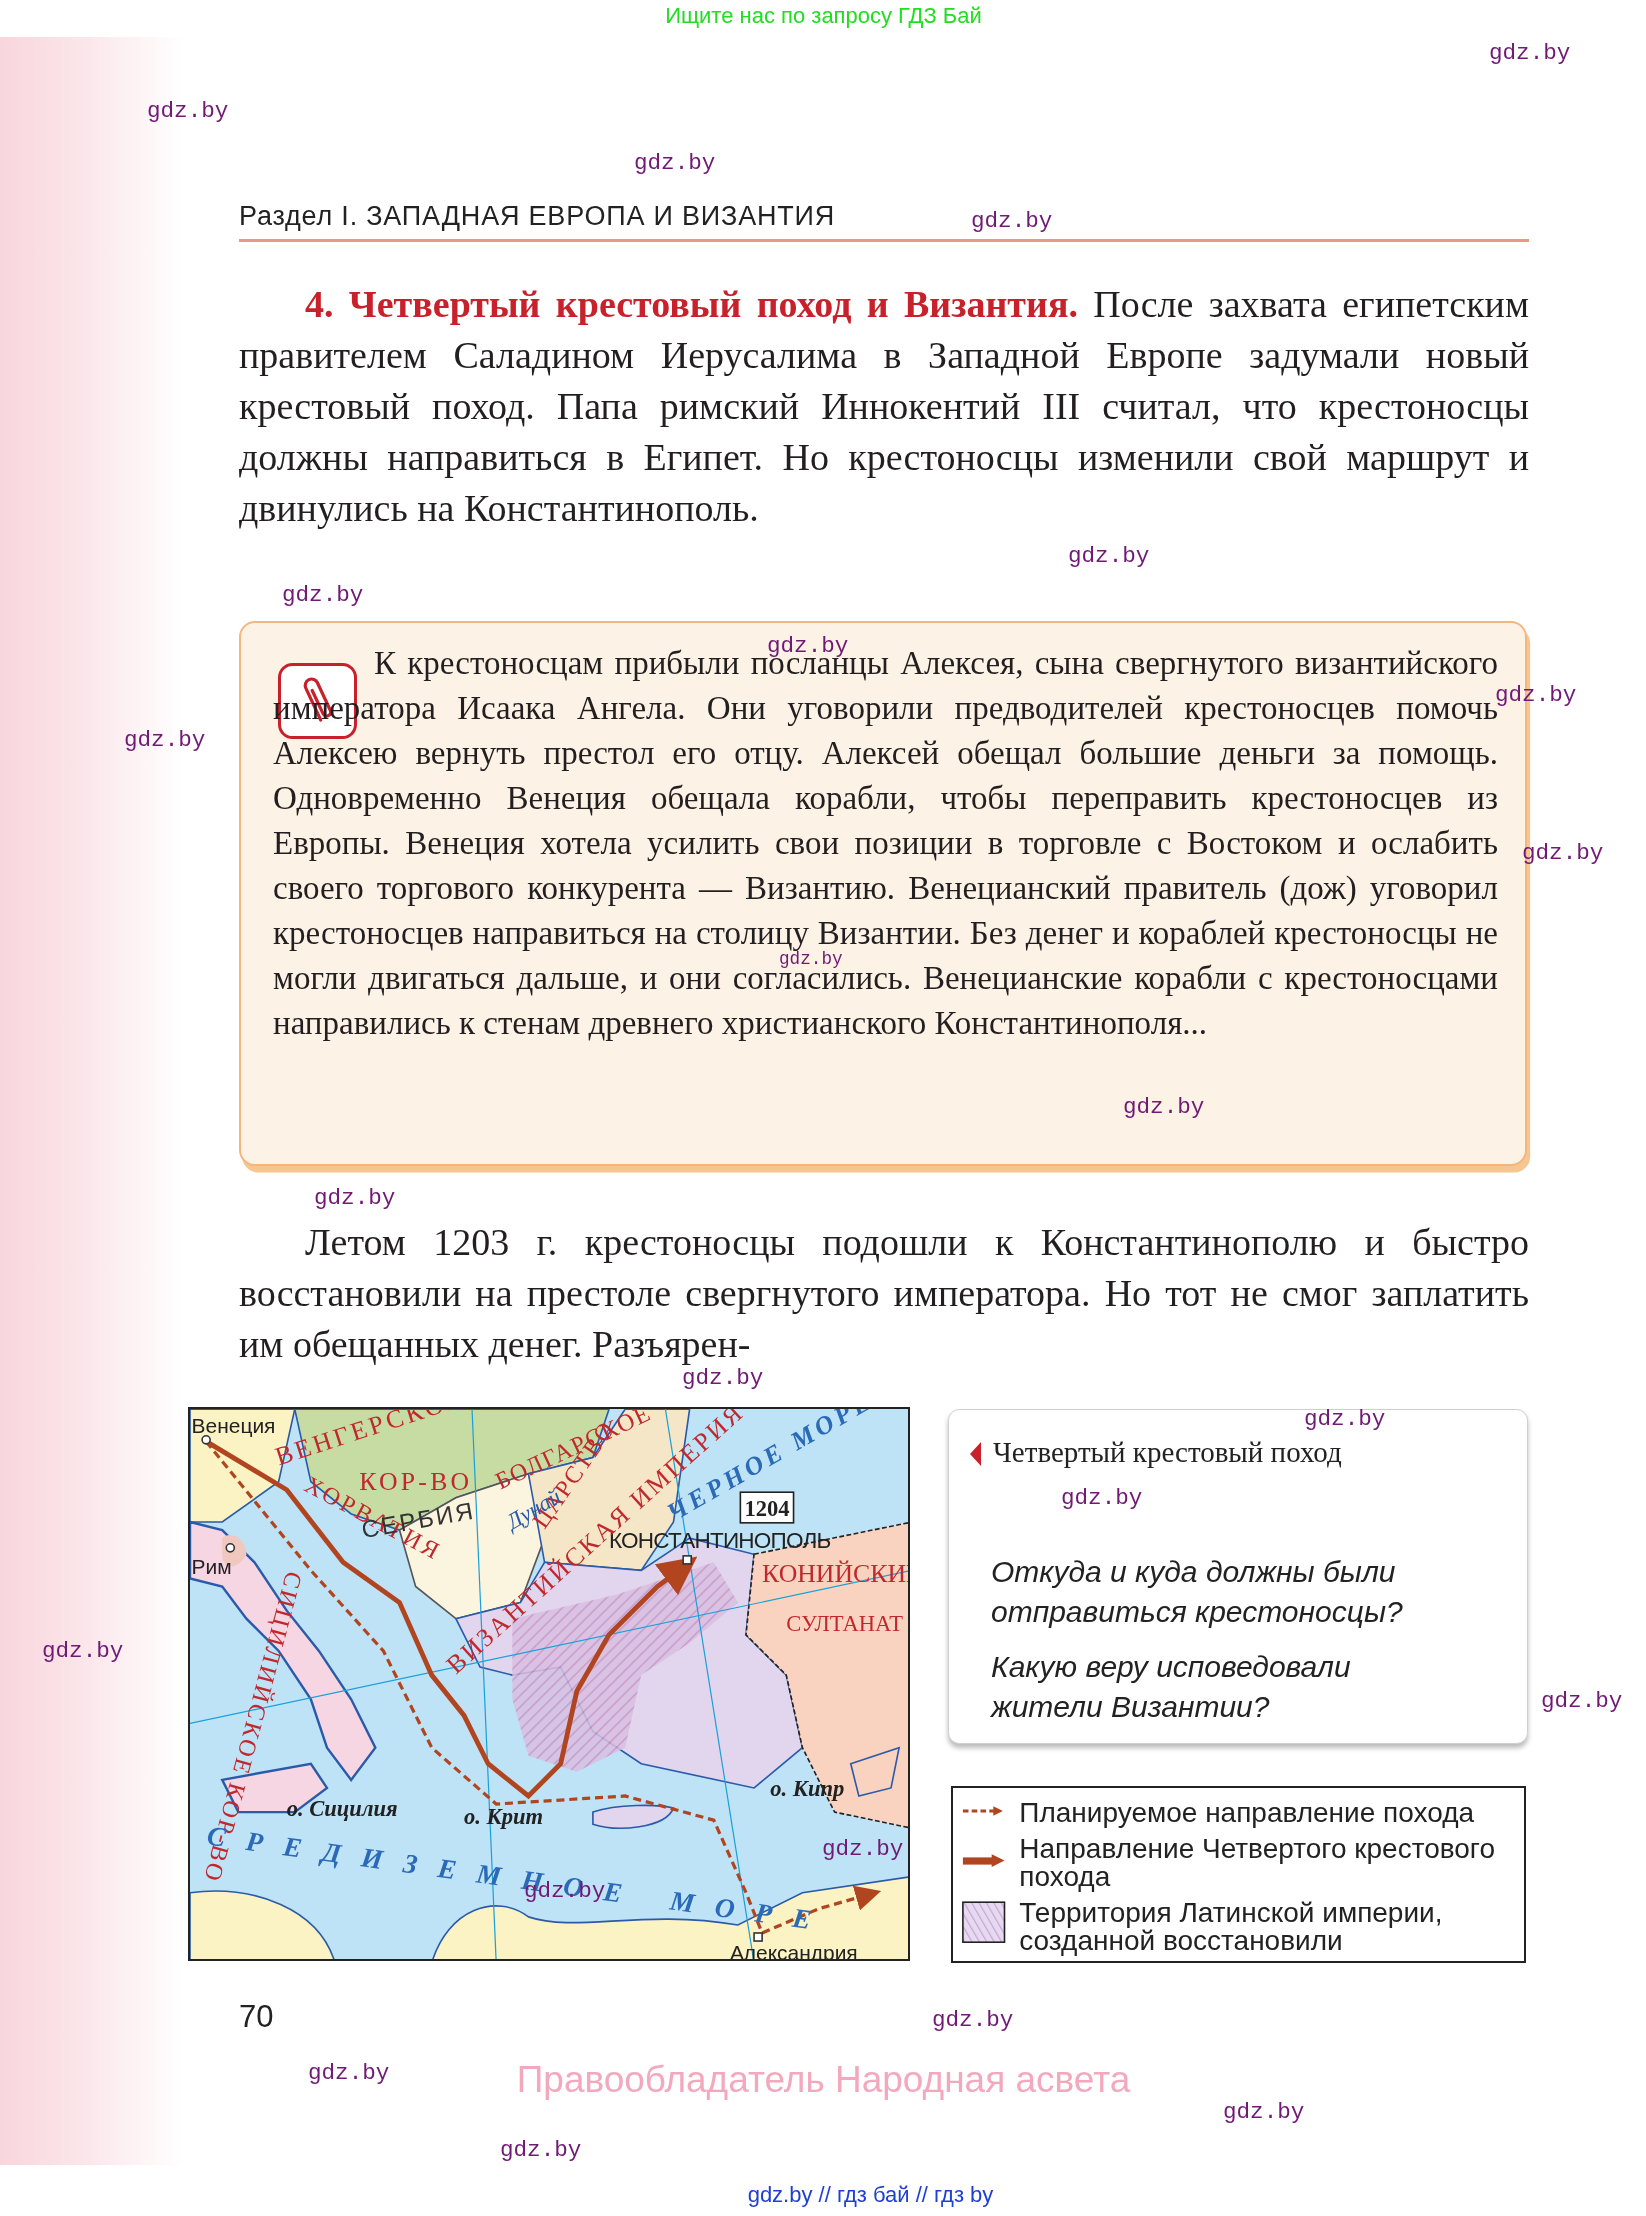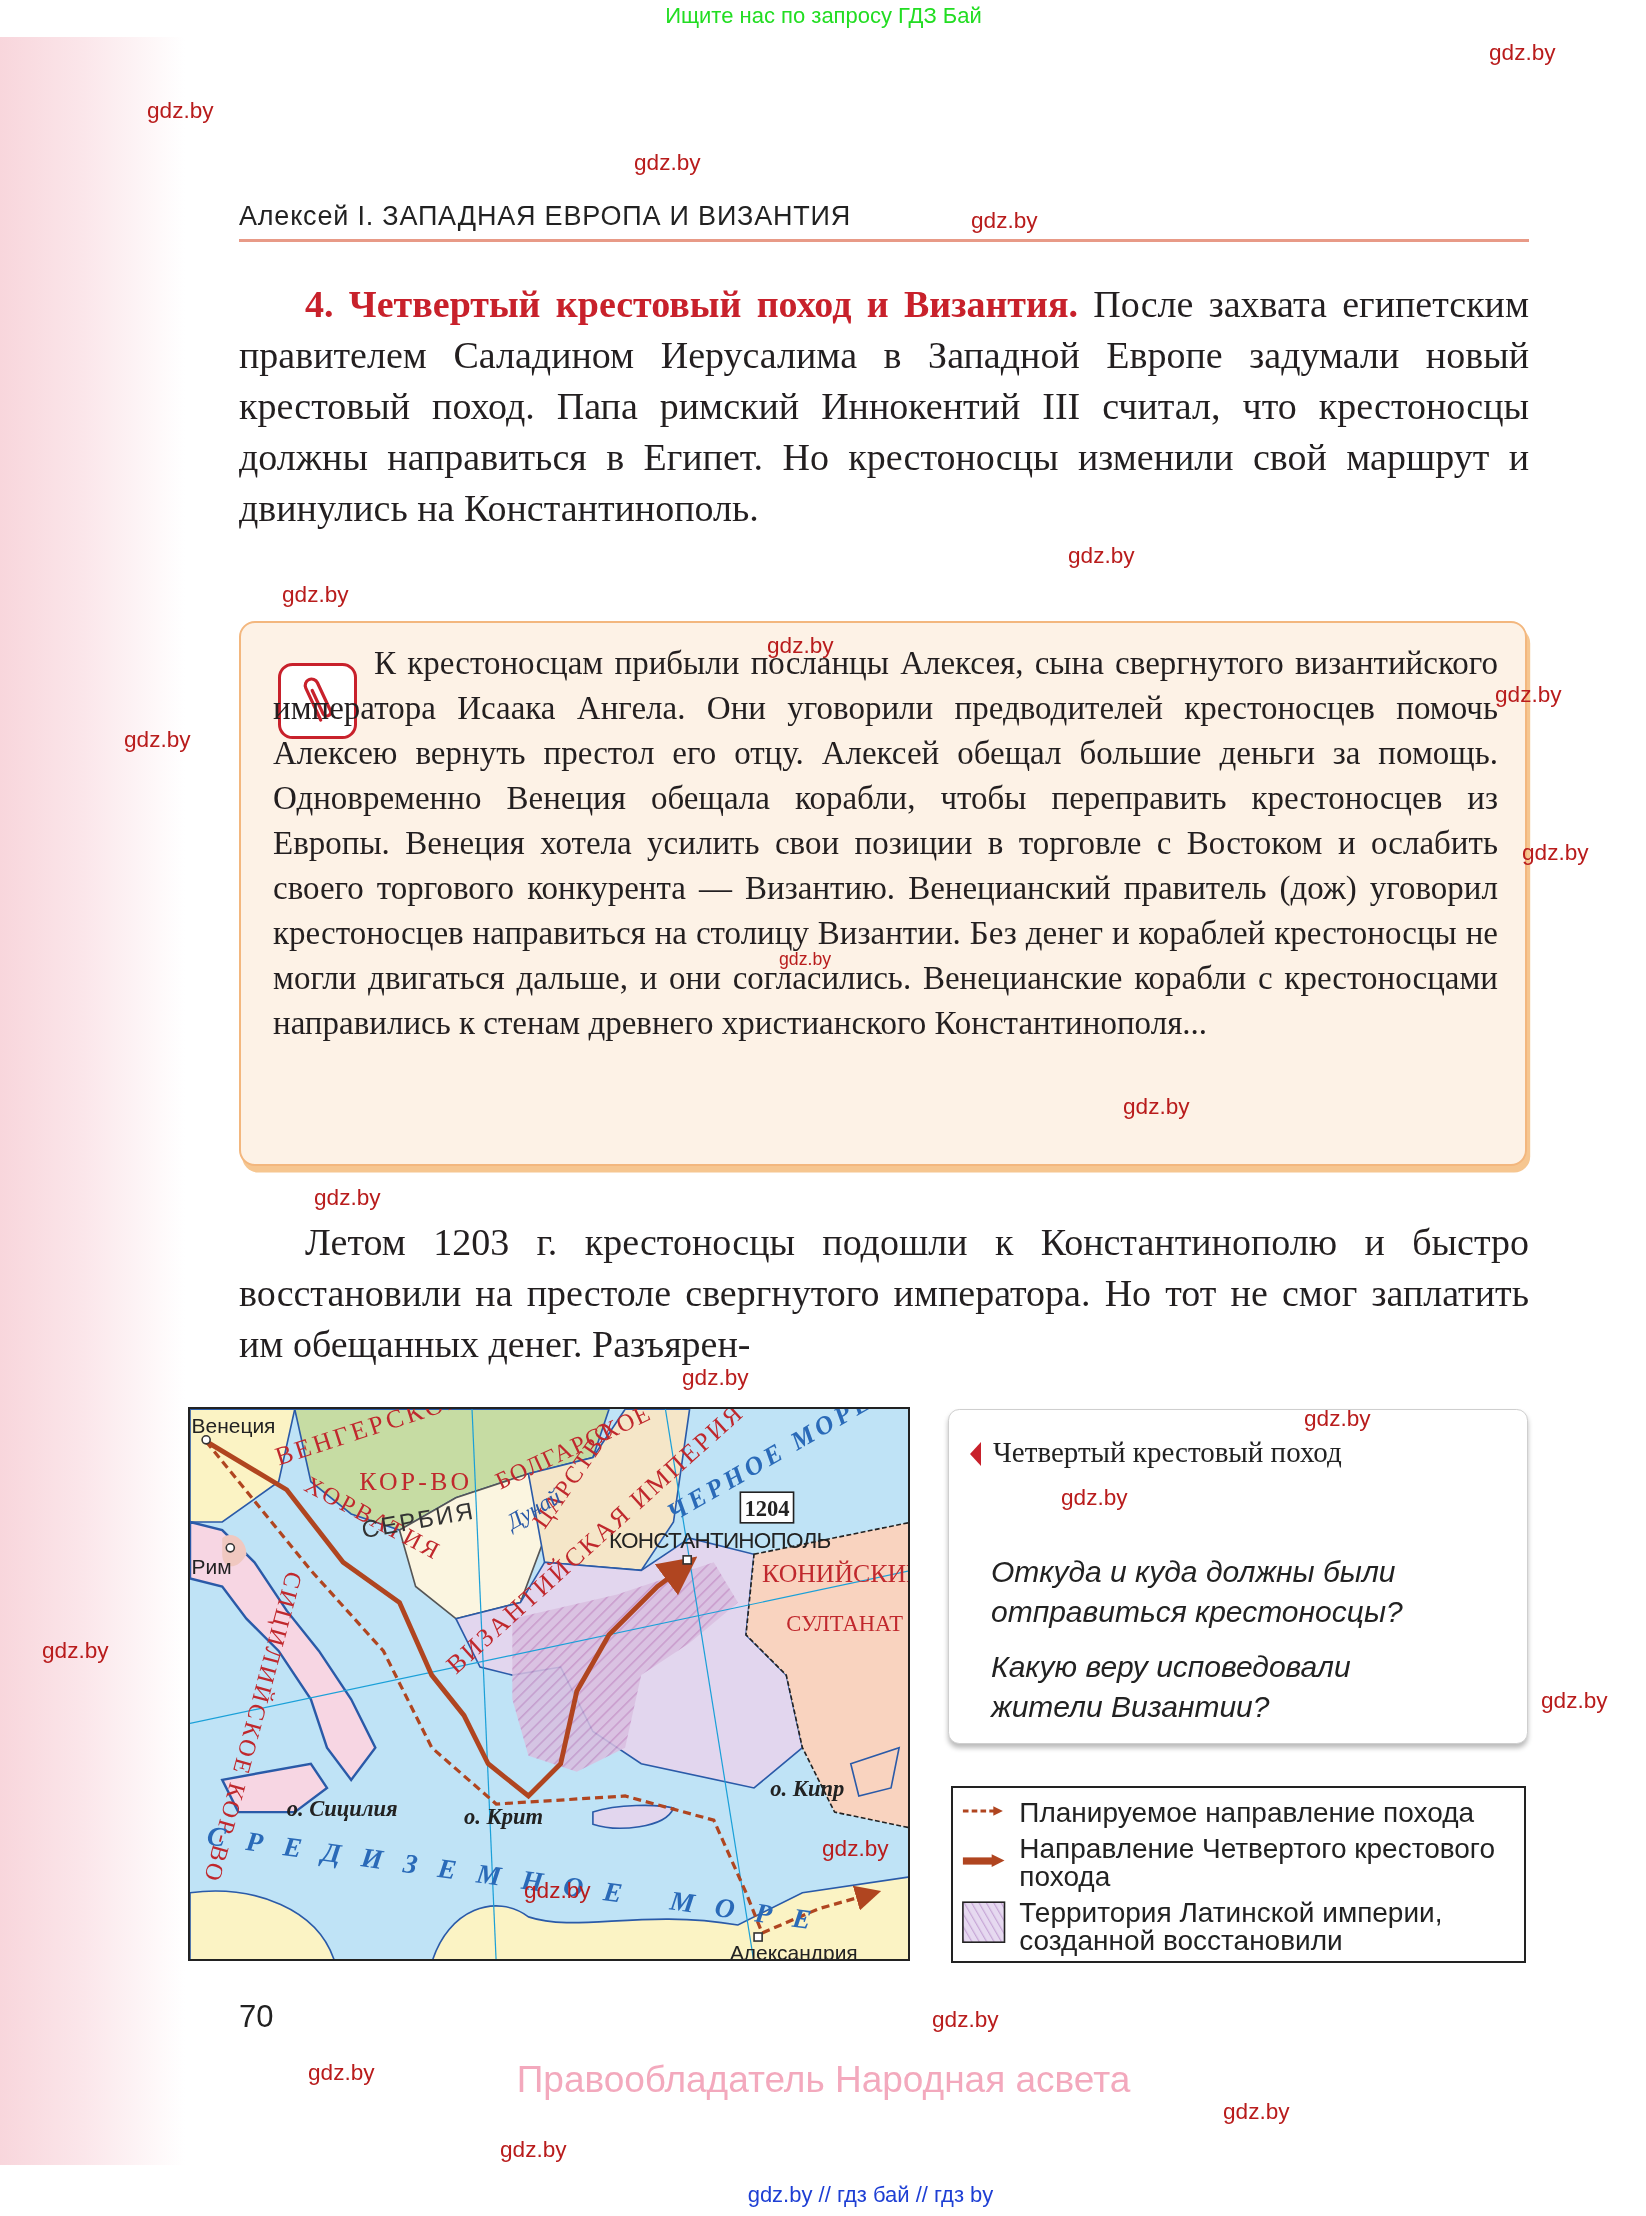--- a/index.html
+++ b/index.html
@@ -1,19 +1,19 @@
 <!DOCTYPE html>
 <html style="font-size:13px"><head>
 <meta charset="utf-8">
 <style>
   html,body{margin:0;padding:0;}
   body{width:1647px;height:2216px;position:relative;background:#ffffff;overflow:hidden;font-family:"Liberation Serif",serif;color:#231f20;}
   .side-grad{position:absolute;left:0;top:37px;width:185px;height:2128px;background:linear-gradient(to right,#f8d6dc 0%,#fbe6ea 45%,#ffffff 100%);}
   .search-banner{position:absolute;top:3.2px;left:0;width:1647px;text-align:center;font-family:"Liberation Sans",sans-serif;font-size:22px;color:#22dd22;}
-  .wm{position:absolute;font-family:Liberation Sans, sans-serif;font-size:22.6px;color:#b91c1c;white-space:nowrap;}
+  .wm{position:absolute;font-family:Liberation Mono, monospace;font-size:22.6px;color:#701a75;white-space:nowrap;}
   .section-header{position:absolute;left:239px;top:201px;font-family:"Liberation Sans",sans-serif;font-size:27px;color:#222;letter-spacing:0.8px;}
   .header-rule{position:absolute;left:239px;top:239px;width:1290px;height:3.2px;background:#e89a87;}
   .para{position:absolute;left:239px;width:1290px;font-size:38px;line-height:51px;text-align:justify;}
   .para p{margin:0;text-indent:66px;}
   .red-head{color:#c8212b;font-weight:bold;}
   .doc-box{position:absolute;left:239px;top:621px;width:1288px;height:545px;background:#fdf2e6;border:2.4px solid #f3b77e;border-radius:16px;box-shadow:3.2px 6.4px 0 #f6c690;box-sizing:border-box;}
   .clip-icon{position:absolute;left:37px;top:40px;width:79px;height:76px;border:3.2px solid #c8212b;border-radius:14.5px;background:#fff;box-sizing:border-box;display:flex;align-items:center;justify-content:center;}
   .doc-text{position:absolute;left:32px;top:17.7px;width:1225px;font-size:33px;line-height:45px;text-align:justify;}
   .map{position:absolute;left:188px;top:1407px;width:722px;height:554px;border:2.4px solid #222;box-sizing:border-box;overflow:hidden;background:#bfe3f6;}
   .map svg{position:absolute;left:0;top:0;}
@@ -28,21 +28,21 @@
   .copyright{position:absolute;left:0;width:1647px;top:2059px;text-align:center;font-family:"Liberation Sans",sans-serif;font-size:37px;color:#f3a9bd;}
   .footer-links{position:absolute;left:0;width:1647px;top:2182px;text-align:center;font-family:"Liberation Sans",sans-serif;font-size:22px;color:#1e3fd4;margin-left:47px;}
 </style>
 </head>
 <body>
 
 <div class="side-grad"></div>
 
 <div class="search-banner">Ищите нас по запросу ГДЗ Бай</div>
 
-<div class="section-header">Алексей I. ЗАПАДНАЯ ЕВРОПА И ВИЗАНТИЯ</div>
+<div class="section-header">Раздел I. ЗАПАДНАЯ ЕВРОПА И ВИЗАНТИЯ</div>
 <div class="header-rule"></div>
 
 <div class="para" style="top:279px;">
   <p><span class="red-head">4. Четвертый крестовый поход и Византия.</span> <span>После захвата египетским правителем Саладином Иерусалима в Западной Европе задумали новый крестовый поход. Папа римский Иннокентий III считал, что крестоносцы должны направиться в Египет. Но крестоносцы изменили свой маршрут и двинулись на Константинополь.</span></p>
 </div>
 
 <div class="doc-box">
   <div class="clip-icon">
     <svg width="40" height="56" viewBox="0 0 50 70">
       <g transform="rotate(-25 25 35)">

